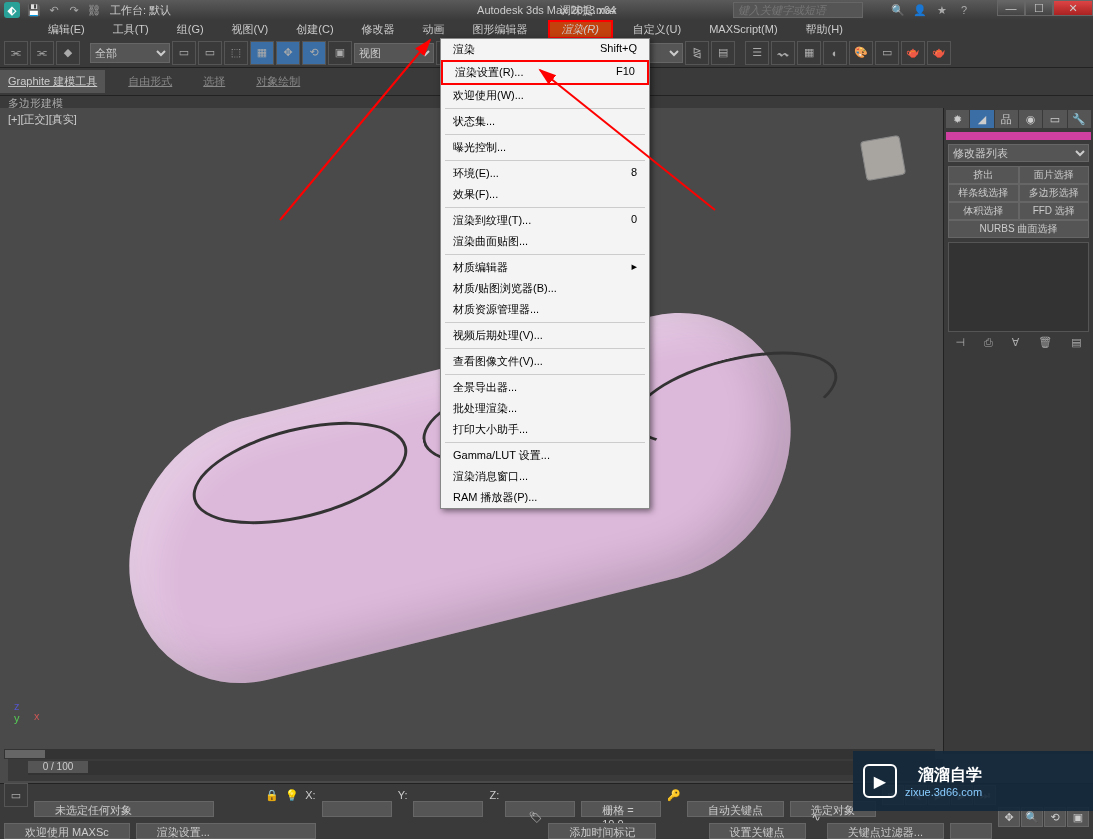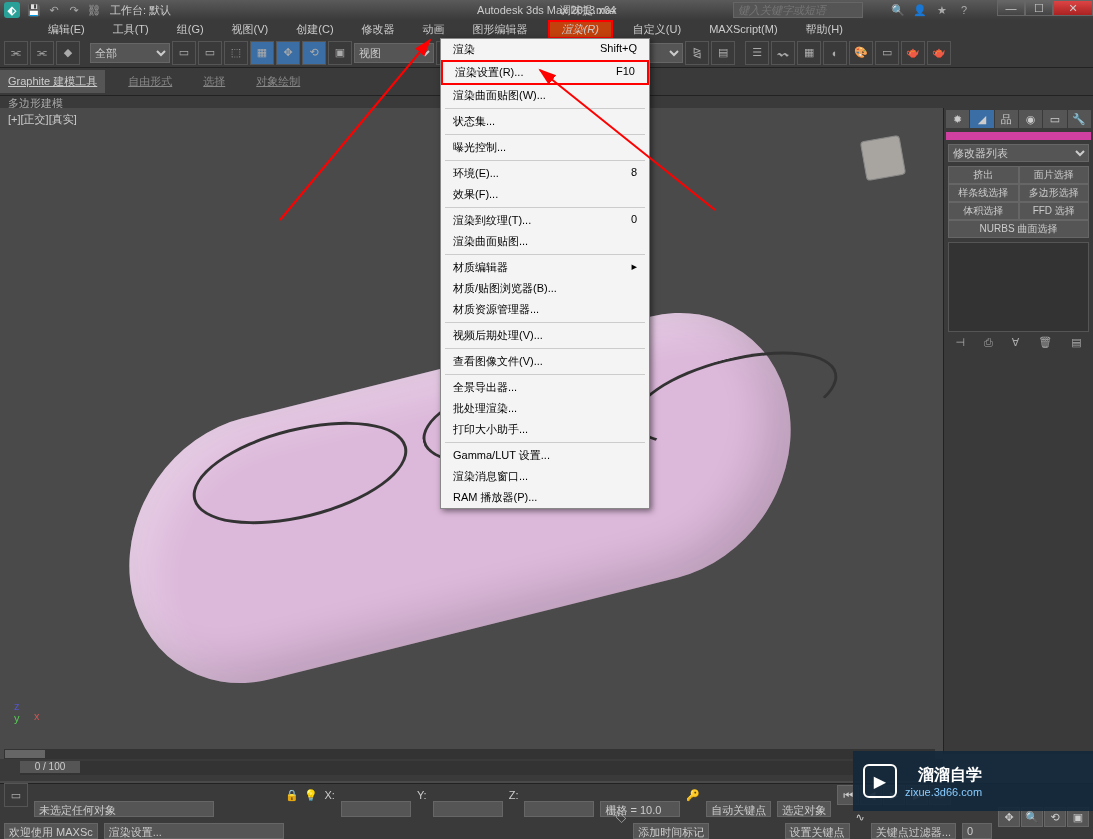--- a/index.html
+++ b/index.html
@@ -72,28 +72,28 @@
 .mod-list { margin: 4px; }
 .mod-list select { width: 100%; height: 18px; background: #555; color: #ccc; border: 1px solid #666; }
 .mod-btns { display: grid; grid-template-columns: 1fr 1fr; gap: 0; margin: 4px; }
 .mod-btns div { height: 18px; background: #555; border: 1px solid #666; display: flex; align-items: center; justify-content: center; color: #ccc; font-size: 10px; }
 .mod-btns .full { grid-column: 1 / 3; }
 .mod-preview { margin: 4px; height: 90px; background: #333; border: 1px solid #555; }
 .mod-icons { display: flex; gap: 4px; margin: 4px; justify-content: space-around; }
 .mod-icons span { color: #aaa; }
 
 
-.timeline { position: absolute; bottom: 58px; left: 0; right: 150px; height: 22px; background: #3a3a3a; }
+.timeline { position: absolute; bottom: 58px; left: 8px; right: 150px; height: 22px; background: #3a3a3a; }
 .time-track { height: 14px; background: #333; margin: 2px 60px 0 20px; position: relative; }
 .time-marker { position: absolute; left: 0; width: 60px; height: 12px; background: #555; color: #ccc; text-align: center; font-size: 10px; }
 
 
 .statusbar { position: absolute; bottom: 0; left: 0; right: 0; height: 56px; background: #3a3a3a; border-top: 1px solid #222; }
 .status-row { height: 22px; display: flex; align-items: center; padding: 0 4px; gap: 6px; }
-.status-field { background: #555; border: 1px solid #666; padding: 1px 4px; color: #ccc; height: 16px; margin-top: 28px; }
+.status-field { background: #555; border: 1px solid #666; padding: 1px 20px; color: #ccc; height: 16px; margin-top: 28px; }
 .status-field.wide { width: 180px; }
 .coord { width: 70px; }
 .grid-val { width: 80px; }
 .play-btns { display: flex; gap: 1px; }
 .play-btns div { width: 22px; height: 20px; background: #555; border: 1px solid #666; display: flex; align-items: center; justify-content: center; }
 
 
 .watermark { position: absolute; bottom: 28px; right: 0; width: 240px; height: 60px; background: rgba(20,40,60,0.92); display: flex; align-items: center; gap: 8px; padding: 0 10px; z-index: 300; }
 .watermark .play { width: 34px; height: 34px; border: 2px solid #fff; border-radius: 6px; display: flex; align-items: center; justify-content: center; color: #fff; font-size: 16px; }
 .watermark .txt-cn { color: #fff; font-size: 16px; font-weight: bold; text-align: right; }
@@ -210,21 +210,21 @@
 <div class="dropdown">
   <div class="mi">
       <span>渲染</span>
       <span>Shift+Q</span>
     </div>
   <div class="mi hl">
       <span>渲染设置(R)...</span>
       <span>F10</span>
     </div>
   <div class="mi">
-      <span>渲染曲面贴图(W)...</span>
+      <span>欢迎使用(W)...</span>
     </div>
   <div class="sep"></div>
   <div class="mi">
       <span>状态集...</span>
     </div>
   <div class="sep"></div>
   <div class="mi">
       <span>曝光控制...</span>
     </div>
   <div class="sep"></div>

